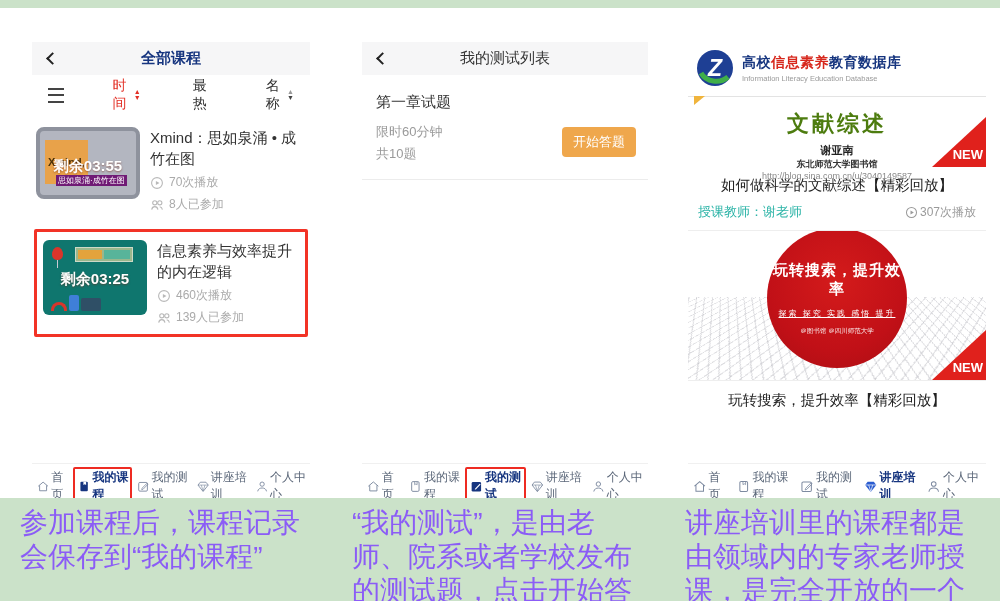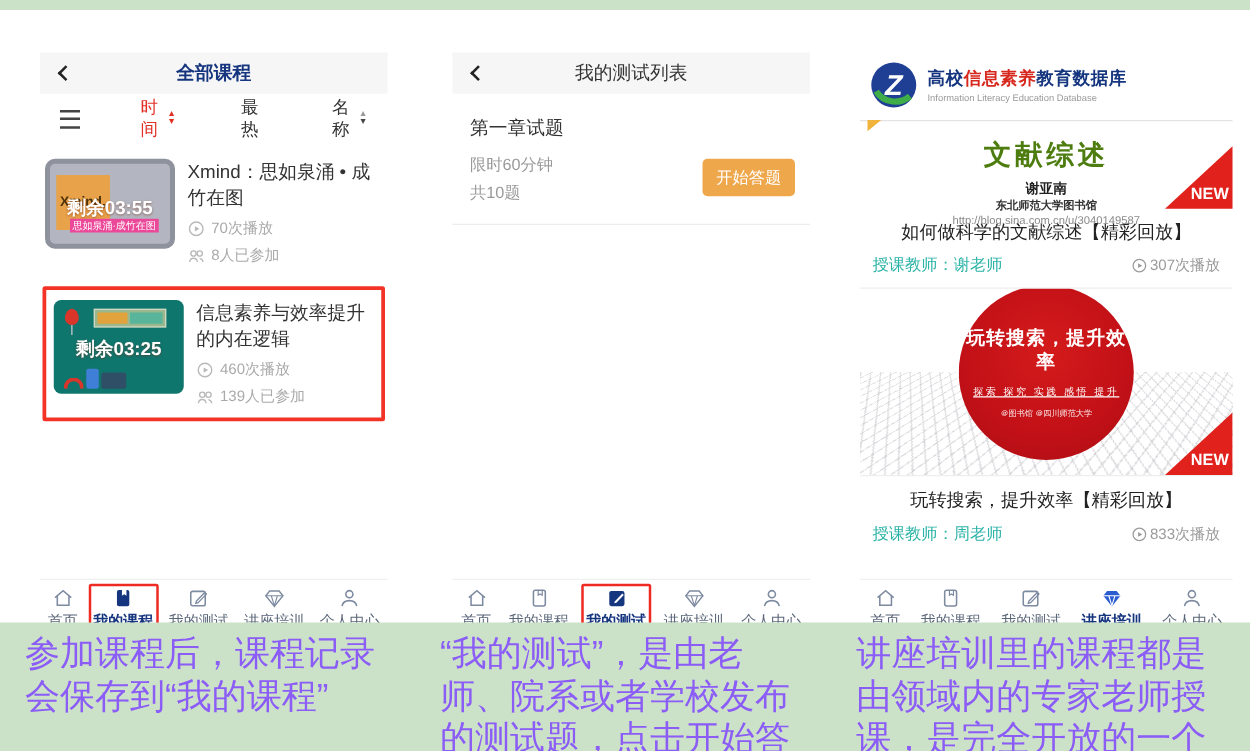--- a/index.html
+++ b/index.html
@@ -39,21 +39,21 @@
   .arr-dark span:first-child { color:#999; } .arr-dark span:last-child { color:#444; }
 
   
   .card { display:flex; gap:10px; margin:12px 4px 0 4px; }
   .thumb1 { flex:0 0 104px; height:72px; background:#b3b6c0; border:4px solid #8e929d;
     border-radius:8px; position:relative; overflow:hidden; }
   .chipA { position:absolute; left:5px; top:9px; background:#e8a24a; color:#4d3208;
     font-size:11px; font-weight:bold; padding:16px 3px; }
   .cdown { position:absolute; left:0; right:0; top:26px; text-align:center; color:#fff;
     font-weight:bold; font-size:15px; text-shadow:0 1px 2px rgba(120,40,20,.55); }
-  .chipB { position:absolute; left:16px; top:44px; background:#ec4899; color:#fff;
+  .chipB { position:absolute; left:16px; top:44px; background:#701a75; color:#fff;
     font-size:8px; padding:0 2px; white-space:nowrap; }
   .c-body { flex:1; }
   .c-title { font-size:15px; color:#333; line-height:21px; }
   .meta { display:flex; align-items:center; gap:5px; color:#aaa; font-size:12px; margin-top:5px; }
   .card2-wrap { border:3px solid #f23326; border-radius:2px; margin:16px 2px 0 2px; padding:8px 6px; }
   .card2 { display:flex; gap:10px; }
   .thumb2 { flex:0 0 104px; height:75px; background:#0f766e; border-radius:6px;
     position:relative; overflow:hidden; }
   .balloon { position:absolute; left:9px; top:7px; width:11px; height:13px; background:#d9352b;
     border-radius:50% 50% 48% 48%/58% 58% 42% 42%; }
@@ -66,21 +66,21 @@
     font-weight:bold; font-size:15px; text-shadow:0 1px 2px rgba(120,40,20,.55); }
   .devs { position:absolute; left:8px; bottom:4px; display:flex; align-items:flex-end; gap:2px; }
   .dev-arc { width:16px; height:9px; border:3px solid #d9352b; border-bottom:none;
     border-radius:10px 10px 0 0; }
   .dev-phone { width:10px; height:16px; background:#3f7fd8; border-radius:2px; }
   .dev-lap { width:20px; height:13px; background:#2f4f66; border-radius:2px; }
 
   
   .nav { position:absolute; left:0; right:0; bottom:0; height:46px; display:flex;
     justify-content:space-around; align-items:flex-start; border-top:1px solid #f0f0f0; padding-top:3px; }
-  .nav-item { display:flex; flex-direction:column; align-items:center; gap:1px;
+  .nav-item { display:flex; flex-direction:row; align-items:center; gap:1px;
     font-size:12px; color:#5b6779; padding:2px 4px; }
   .nav-item svg { width:19px; height:19px; color:#7d8aa0; }
   .nav-item.active { color:#16357f; font-weight:bold; }
   .nav-item.boxed { border:2px solid #ee2b22; border-radius:2px; padding:0 2px 2px; }
 
   
   .test-item { margin-top:8px; padding:10px 14px 14px; border-bottom:1px solid #ececec; position:relative; }
   .test-name { font-size:15px; color:#333; margin-bottom:9px; }
   .test-sub { font-size:13px; color:#9a9a9a; line-height:22px; }
   .start-btn { position:absolute; right:12px; top:44px; background:#efa74c; color:#fff;
@@ -362,30 +362,20 @@
       <div class="c-credit">＠图书馆 ＠四川师范大学</div>
     </div>
     <div class="new-badge">
       <span class="new-tri"></span>
       <span class="new-txt">NEW</span>
     </div>
   </div>
 
   <div class="lec lec2" style="border-bottom:none">
     <div class="lec-title">玩转搜索，提升效率【精彩回放】</div>
-    <div class="lec-row">
-      <span class="teal"><span>授课教师：</span><span>周老师</span></span>
-      <span class="plays">
-        <svg viewBox="0 0 14 14" width="13" height="13">
-          <circle cx="7" cy="7" r="5.4" fill="none" stroke="#9a9a9a" stroke-width="1.1"></circle>
-          <path d="M5.9 4.9v4.2L9.5 7z" fill="#9a9a9a"></path>
-        </svg>
-        <span>833次播放</span>
-      </span>
-    </div>
   </div>
 
   <div class="nav">
     <div class="nav-item">
       <svg viewBox="0 0 20 20">
         <path d="M3.2 9.6 10 3.8l6.8 5.8M5.1 8.4V16h9.8V8.4" fill="none" stroke="currentColor" stroke-width="1.3"></path>
       </svg>
       <span>首页</span>
     </div>
     <div class="nav-item">

